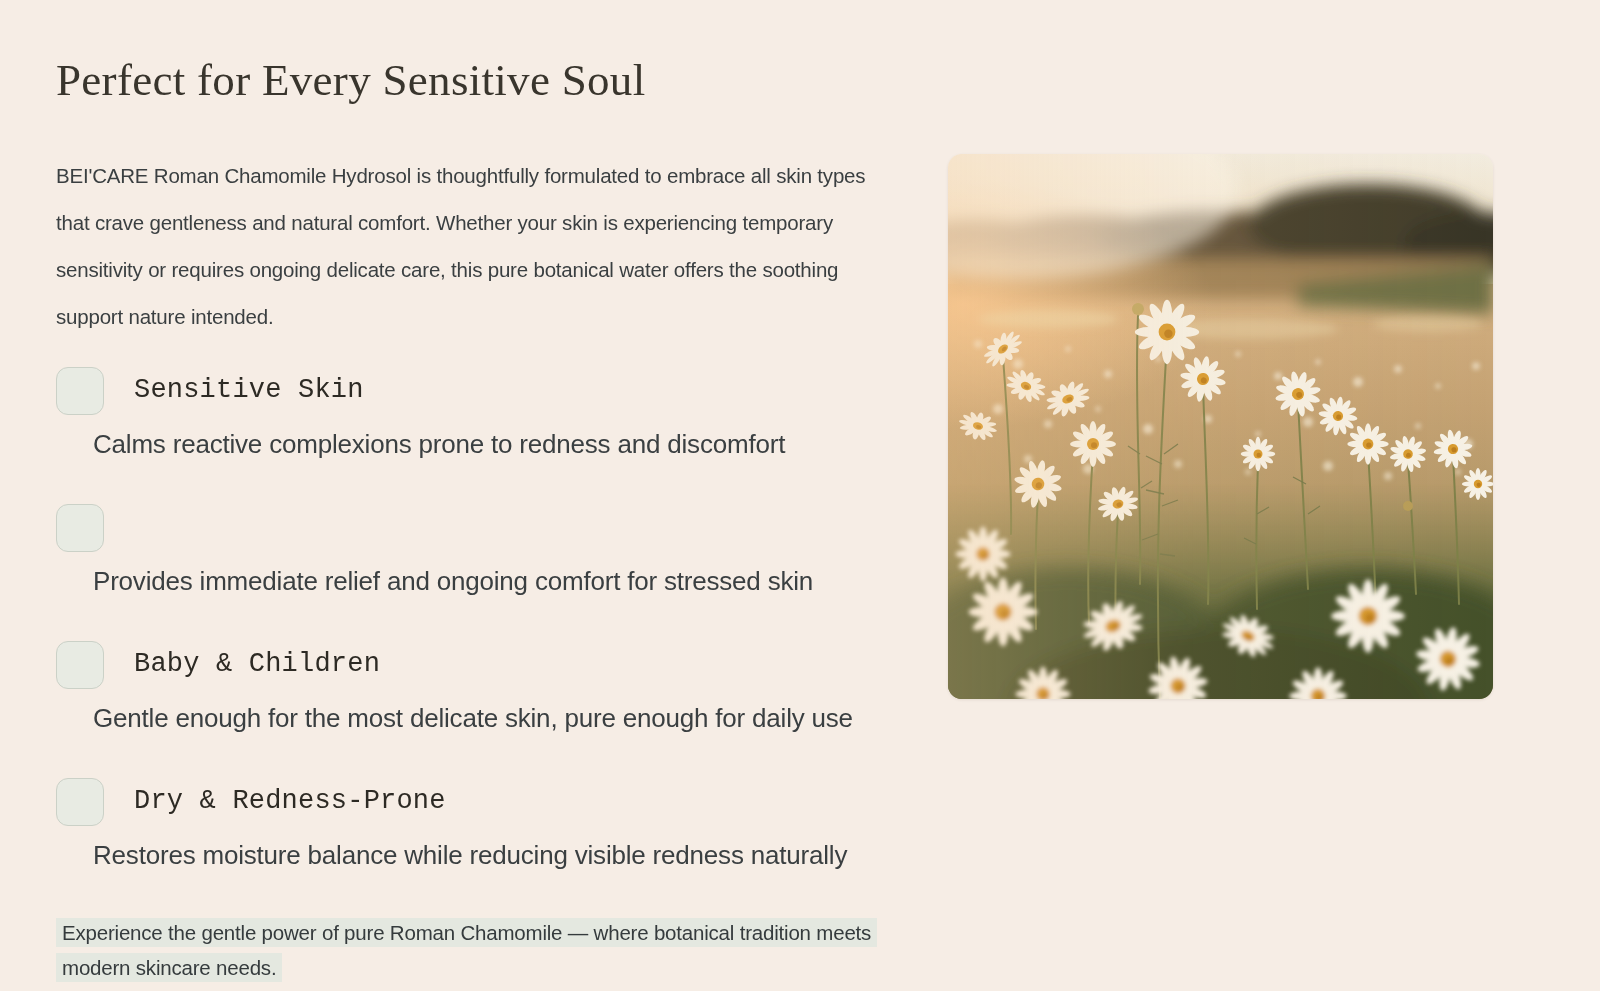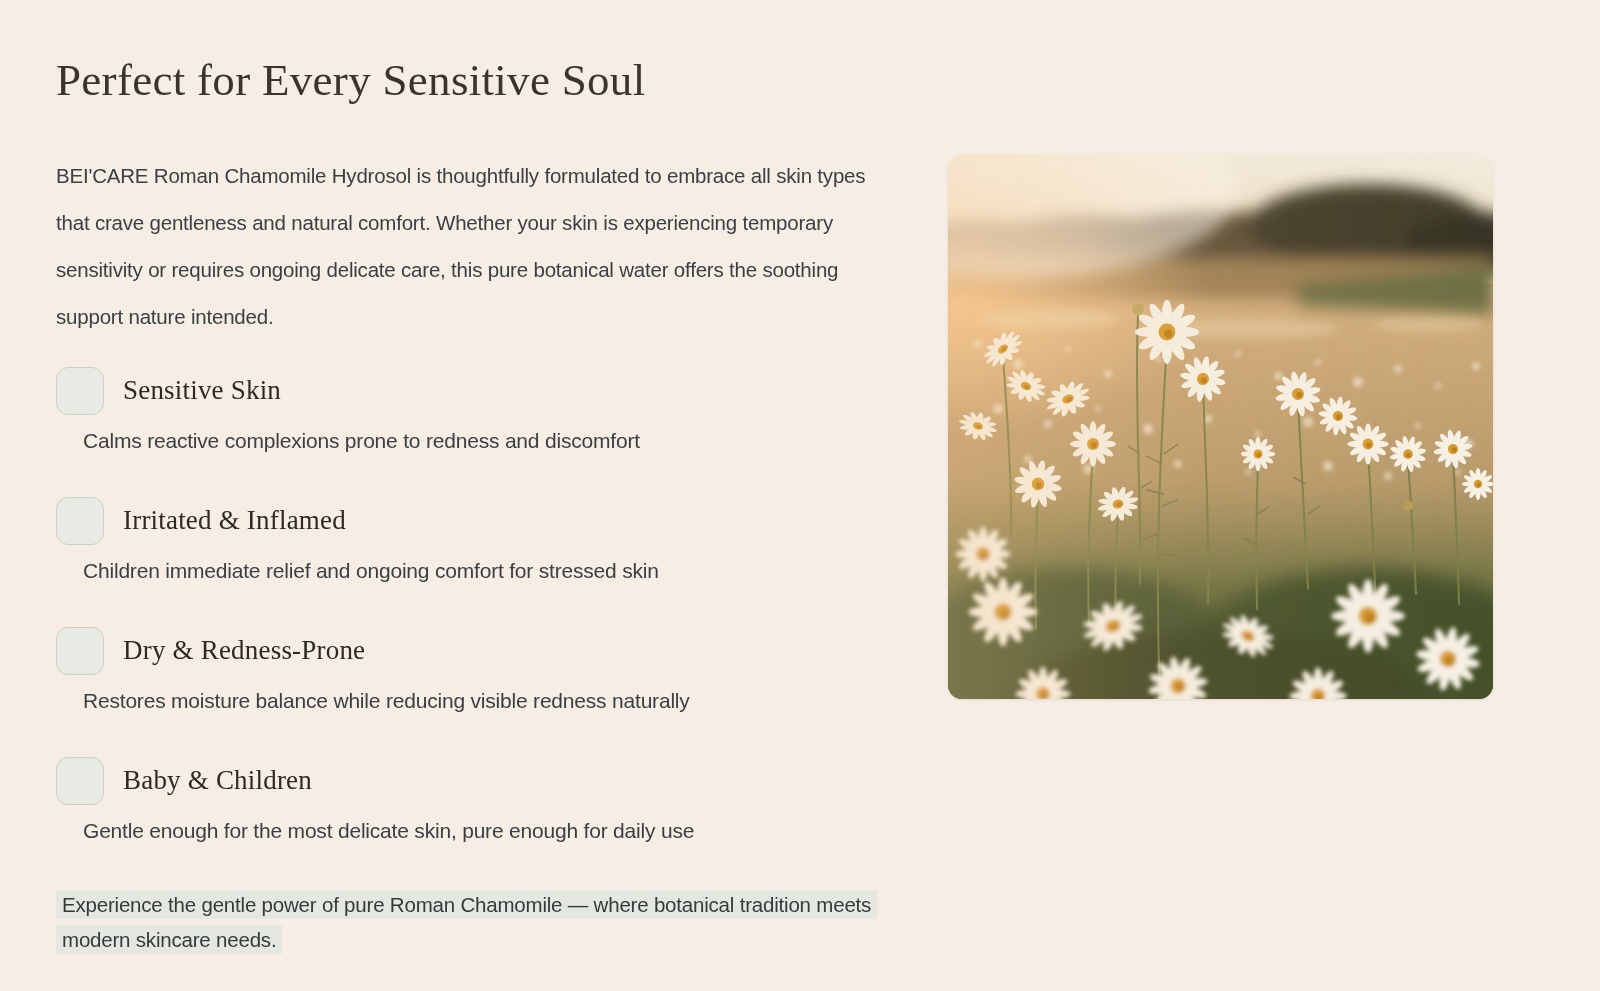--- a/index.html
+++ b/index.html
@@ -26,27 +26,27 @@
     color:#3a3f41;margin:0 0 27px;max-width:845px;
   }
   .item{margin-bottom:44px;}
   .item-head{display:flex;align-items:flex-start;}
   .cbox{
     width:48px;height:48px;box-sizing:border-box;
     border:1.5px solid #cbd1c7;border-radius:12px;
     background:#e8ebe3;flex:none;cursor:pointer;
   }
   .item-title{
-    margin:8px 0 0 19px;
-    font-family:Liberation Serif, serif;
+    margin:8px 0 0 30px;
+    font-family:Liberation Mono, monospace;
     font-size:27px;color:#2d2a24;letter-spacing:.2px;
   }
   .item-desc{
-    margin:14px 0 0 27px;
-    font-size:21px;letter-spacing:-.2px;color:#3a3f41;
+    margin:14px 0 0 37px;
+    font-size:26px;letter-spacing:-.2px;color:#3a3f41;
   }
   .highlight-wrap{
     margin:27px 0 0;max-width:850px;
     font-size:20.5px;line-height:35px;letter-spacing:-.2px;
   }
   mark.hl{
     background:#e4e8e0;color:#353b3d;
     padding:3px 6px;
     -webkit-box-decoration-break:clone;box-decoration-break:clone;
   }
@@ -75,39 +75,38 @@
         <div class="item-head">
           <div class="cbox" role="checkbox" aria-checked="false"></div>
           <div class="item-title">Sensitive Skin</div>
         </div>
         <div class="item-desc">Calms reactive complexions prone to redness and discomfort</div>
       </div>
 
       <div class="item">
         <div class="item-head">
           <div class="cbox" role="checkbox" aria-checked="false"></div>
-          <div class="item-title">Irritated &amp; Inflamed</div>
-        </div>
-        <div class="item-desc">Children immediate relief and ongoing comfort for stressed skin</div>
+        </div>
+        <div class="item-desc">Provides immediate relief and ongoing comfort for stressed skin</div>
+      </div>
+
+      <div class="item">
+        <div class="item-head">
+          <div class="cbox" role="checkbox" aria-checked="false"></div>
+          <div class="item-title">Baby &amp; Children</div>
+        </div>
+        <div class="item-desc">Gentle enough for the most delicate skin, pure enough for daily use</div>
       </div>
 
       <div class="item">
         <div class="item-head">
           <div class="cbox" role="checkbox" aria-checked="false"></div>
           <div class="item-title">Dry &amp; Redness-Prone</div>
         </div>
         <div class="item-desc">Restores moisture balance while reducing visible redness naturally</div>
-      </div>
-
-      <div class="item">
-        <div class="item-head">
-          <div class="cbox" role="checkbox" aria-checked="false"></div>
-          <div class="item-title">Baby &amp; Children</div>
-        </div>
-        <div class="item-desc">Gentle enough for the most delicate skin, pure enough for daily use</div>
       </div>
 
       <p class="highlight-wrap"><mark class="hl">Experience the gentle power of pure Roman Chamomile — where botanical tradition meets modern skincare needs.</mark></p>
 
     </div>
 
     <figure class="photo" style="margin-top:2px;margin-bottom:0;margin-right:0;" aria-label="Chamomile field at golden-hour sunset with white daisies">
       <svg width="545" height="545" viewBox="0 0 545 545" xmlns="http://www.w3.org/2000/svg" aria-hidden="true">
         <defs>
           <linearGradient id="sky" x1="0" y1="0" x2="0" y2="1">

